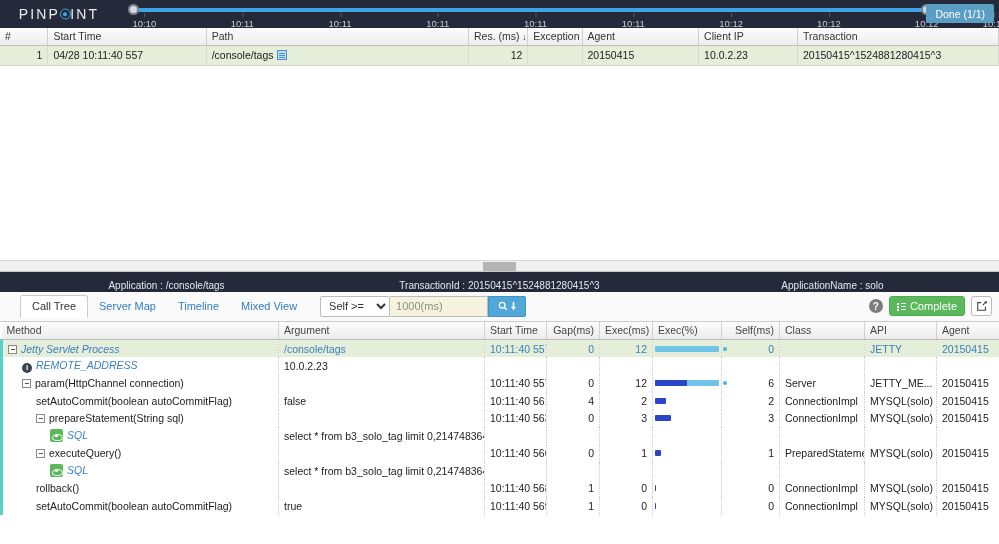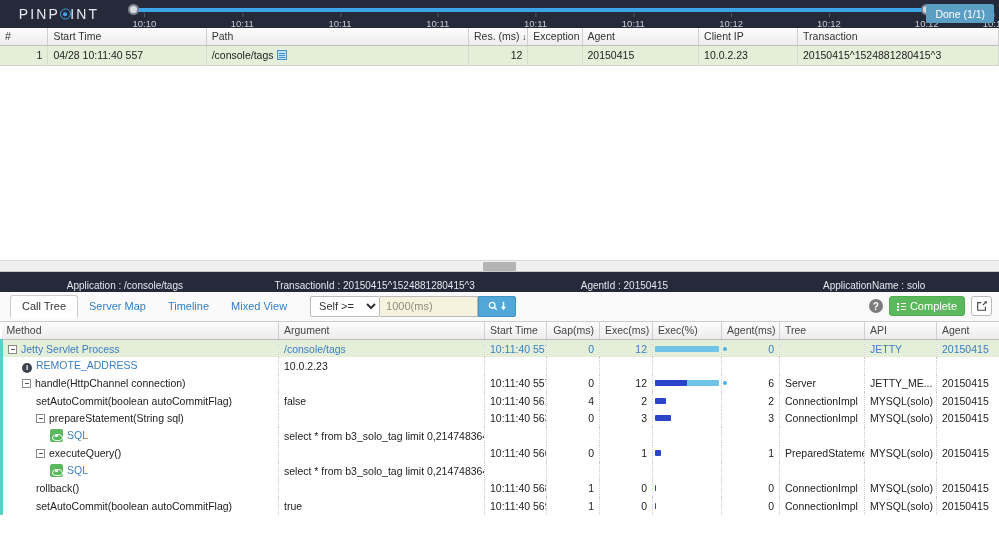--- a/index.html
+++ b/index.html
@@ -202,21 +202,21 @@
     margin-top: 8px;
   }
 
   
   #control-bar {
     height: 30px;
     background: #fafafa;
     border-bottom: 1px solid #ccc;
     display: flex;
     align-items: center;
-    padding: 0 10px;
+    padding: 0 20px;
     position: relative;
   }
   .tab {
     padding: 0 11px;
     height: 22px;
     line-height: 22px;
     font-size: 11px;
     color: #2f7fc4;
     cursor: pointer;
     border-radius: 3px 3px 0 0;
@@ -414,21 +414,21 @@
     border-radius: 50% 50% 50% 50% / 60% 60% 40% 40%;
   }
   .sql-badge::after {
     content: "";
     position: absolute;
     left: 5.3px; top: 5.6px;
     width: 2.6px; height: 2.6px;
     background: #fff;
     border-radius: 50%;
   }
-  .blue-text { color: #3a7fc1; }
+  .blue-text { color: #3a7fc1; font-style: italic; }
   
   .exec-bar-cell { position: relative; padding: 0 !important; }
   .exec-bar-outer {
     position: absolute;
     left: 2px;
     top: 50%;
     transform: translateY(-50%);
     height: 6px;
   }
   .bar-light { position: absolute; top: 0; height: 6px; background: #6fc4e8; border-radius: 1px; }
@@ -499,21 +499,20 @@
 
 <div id="empty-area">
   <div id="hscrollbar">
     <div id="hscroll-thumb"></div>
   </div>
 </div>
 
 <div id="info-bar">
   <div class="info-cell">Application : /console/tags</div>
   <div class="info-cell">TransactionId : 20150415^1524881280415^3</div>
-  <div class="info-cell">AgentId : 20150415</div>
   <div class="info-cell">ApplicationName : solo</div>
 </div>
 
 <div id="control-bar">
   <div id="tabs" style="display:flex;align-items:center;">
       <div class="tab active">Call Tree</div>
       <div class="tab">Server Map</div>
       <div class="tab">Timeline</div>
       <div class="tab">Mixed View</div>
     </div>
@@ -549,22 +548,22 @@
 <div id="calltree-wrap">
   <table id="calltree">
     <thead>
         <tr id="ct-head-row">
           <th style="width: 277px;">Method</th>
           <th style="width: 206px;">Argument</th>
           <th style="width: 62px;">Start Time</th>
           <th class="num" style="width: 53px;">Gap(ms)</th>
           <th class="num" style="width: 53px;">Exec(ms)</th>
           <th style="width: 69px;">Exec(%)</th>
-          <th class="num" style="width: 58px;">Agent(ms)</th>
-          <th style="width: 85px;">Tree</th>
+          <th class="num" style="width: 58px;">Self(ms)</th>
+          <th style="width: 85px;">Class</th>
           <th style="width: 72px;">API</th>
           <th style="width: 64px;">Agent</th>
         </tr>
       </thead>
     <tbody id="ct-body">
         <tr class="root">
           <td class="method-cell" style="padding-left: 5px;"><span class="tree-toggle"></span><span class="blue-text">Jetty Servlet Process</span></td>
           <td>/console/tags</td>
           <td style="color: rgb(58, 127, 193);">10:11:40 557</td>
           <td class="num">0</td>
@@ -585,21 +584,21 @@
           <td></td>
           <td class="num"></td>
           <td class="num"></td>
           <td class="exec-bar-cell"></td>
           <td class="num" style="position: relative;"></td>
           <td></td>
           <td></td>
           <td></td>
         </tr>
         <tr>
-          <td class="method-cell" style="padding-left: 19px;"><span class="tree-toggle"></span><span>handle(HttpChannel connection)</span></td>
+          <td class="method-cell" style="padding-left: 19px;"><span class="tree-toggle"></span><span>param(HttpChannel connection)</span></td>
           <td></td>
           <td>10:11:40 557</td>
           <td class="num">0</td>
           <td class="num">12</td>
           <td class="exec-bar-cell">
             <div class="exec-bar-outer" style="width: 64px;">
               <div class="bar-light" style="left: 0%; width: 100%;"></div>
               <div class="bar-dark" style="left: 0%; width: 50%;"></div>
             </div>
           </td>

